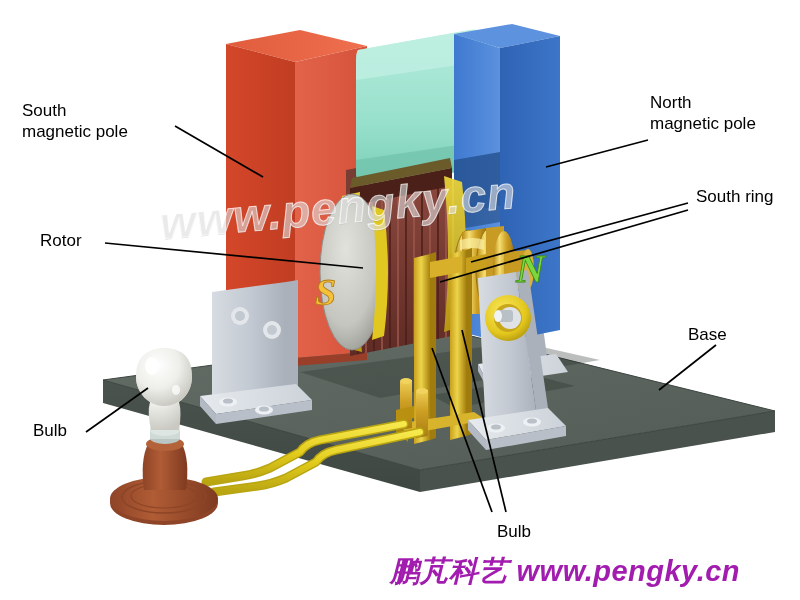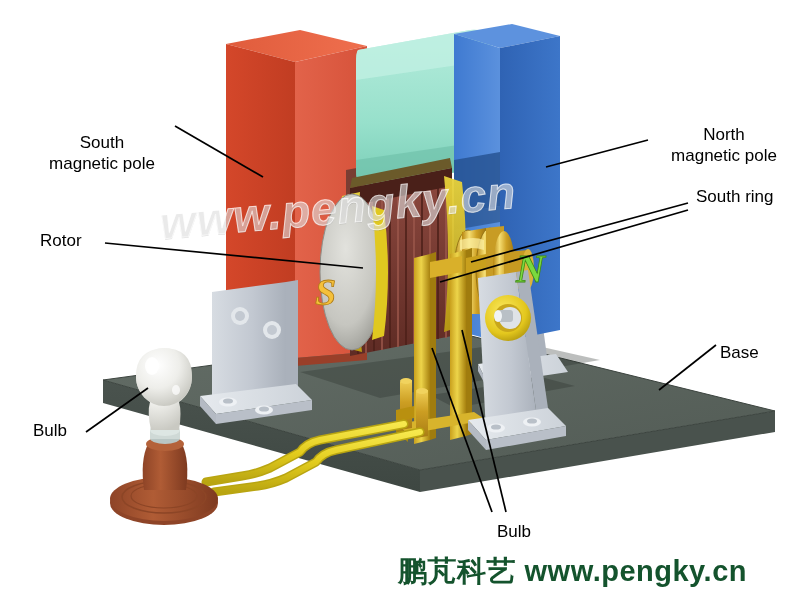--- a/index.html
+++ b/index.html
@@ -14,44 +14,45 @@
   #stage svg{position:absolute;left:0;top:0;}
   .lbl{
     position:absolute;
     color:#000;
     font-family:"Liberation Sans", sans-serif;
     font-size:17px;
     line-height:21px;
     white-space:nowrap;
     letter-spacing:0px;
   }
-  .lbl.ctr{text-align:center;margin-top:32px;}
+  .lbl.ctr{}
   #wm-diag{
     position:absolute;
     left:160px; top:196px;
     width:560px;
     font-family:"Liberation Sans", sans-serif;
     font-size:46px;
     font-weight:bold;
     font-style:italic;
     color:rgba(255,255,255,0.46);
     -webkit-text-stroke:1px rgba(255,255,255,0.72);
     text-shadow:0 1px 0 rgba(120,120,120,0.28);
     transform:rotate(-5deg);
     transform-origin:left center;
     pointer-events:none;
     letter-spacing:1px;
   }
   #wm-bottom{
     position:absolute;
-    left:398px; top:552px;
+    left:390px; top:552px;
     font-family:"Liberation Sans", sans-serif;
     font-size:29px;
     font-weight:bold;
-    color:#14532d;
+    font-style:italic;
+    color:#a21caf;
     white-space:nowrap;
     letter-spacing:0.5px;
   }
 </style>
 </head>
 <body>
 
 <div id="stage">
 
   <svg width="800" height="600" viewBox="0 0 800 600">
@@ -372,21 +373,21 @@
 
   <div class="lbl ctr" style="left:650px; top:92px; width:148px;">
     <div>North</div>
     <div>magnetic pole</div>
   </div>
 
   <div class="lbl" style="left:696px; top:186px;">
     <span>South ring</span>
   </div>
 
-  <div class="lbl" style="left:720px; top:324px;margin-top:18px;">
+  <div class="lbl" style="left:688px; top:324px;">
     <span>Base</span>
   </div>
 
   <div class="lbl" style="left:497px; top:521px;">
     <span>Bulb</span>
   </div>
 
   <div id="wm-diag">www.pengky.cn</div>
   <div id="wm-bottom">鹏芃科艺 www.pengky.cn</div>
 

